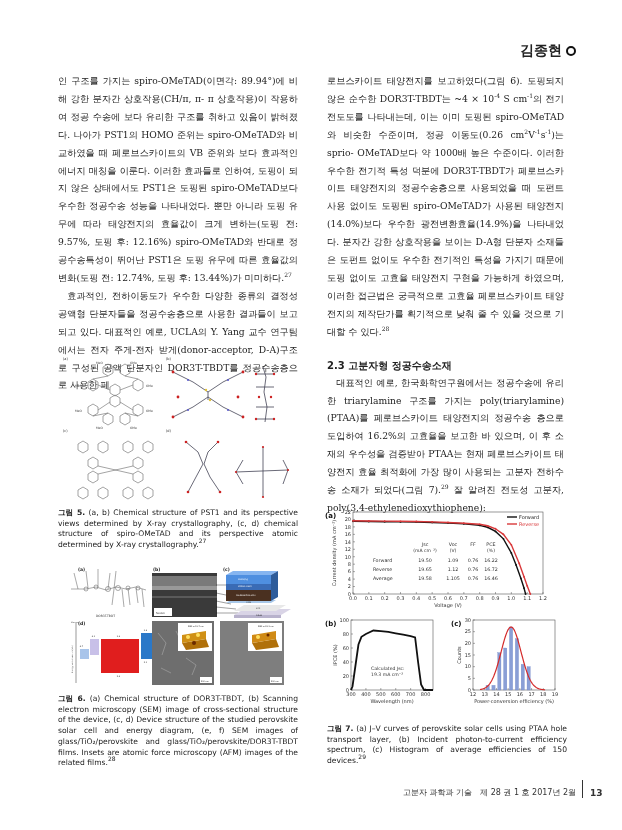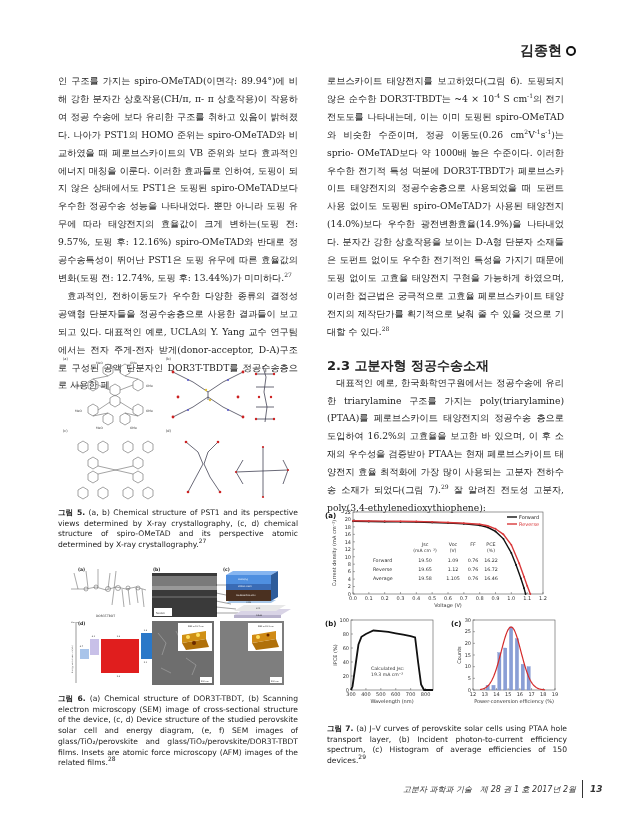--- a/index.html
+++ b/index.html
@@ -5,27 +5,27 @@
   html, body { margin: 0; padding: 0; background: #fff; }
   body { width: 622px; height: 830px; position: relative; overflow: hidden; font-family: "DejaVu Serif", serif; color: #222; }
   .header-author { position: absolute; left: 520px; top: 42px; font-family: "DejaVu Sans", sans-serif; font-size: 14px; font-weight: bold; color: #222; display: flex; align-items: center; gap: 4px; }
   .header-author .ring { width: 6px; height: 6px; border: 2px solid #111; border-radius: 50%; display: inline-block; }
   .col { position: absolute; font-size: 9.2px; line-height: 17.9px; text-align: justify; }
   .col-left { left: 58px; top: 72px; width: 240px; }
   .col-right { left: 327px; top: 72px; width: 237px; }
   .col p { margin: 0; }
   .col p.indent { text-indent: 1em; }
   sup { font-size: 6px; line-height: 0; }
-  .section-heading { font-family: "DejaVu Sans", sans-serif; font-weight: bold; font-size: 13px; margin: 16px 0 0 0 !important; line-height: 17px; }
+  .section-heading { font-family: "DejaVu Sans", sans-serif; font-weight: bold; font-size: 10px; margin: 16px 0 0 0 !important; line-height: 17px; }
   .caption { position: absolute; font-family: "DejaVu Sans", sans-serif; font-size: 7.6px; line-height: 10.7px; color: #222; text-align: justify; }
   .caption b { font-weight: bold; margin-top: 47px; }
   .fig5 { position: absolute; left: 58px; top: 352px; width: 240px; height: 150px; }
   .fig6 { position: absolute; left: 66px; top: 563px; width: 230px; height: 123px; }
   .fig7 { position: absolute; left: 323px; top: 508px; width: 250px; height: 210px; }
-  .footer { position: absolute; left: 403px; top: 780px; font-family: "DejaVu Sans", sans-serif; font-size: 8px; color: #333; display: flex; align-items: center; font-style: italic; }
+  .footer { position: absolute; left: 403px; top: 780px; font-family: "DejaVu Sans", sans-serif; font-size: 8px; color: #333; display: flex; align-items: flex-end; }
   .footer .divider { width: 1px; height: 18px; background: #333; margin: 0 7px 0 6px; }
   .footer .page { font-weight: bold; font-size: 9px; }
   svg text { font-family: "DejaVu Sans", sans-serif; }
 </style>
 </head>
 <body>
 
 <div class="header-author">
   <span>김종현</span>
   <span class="ring"></span>

